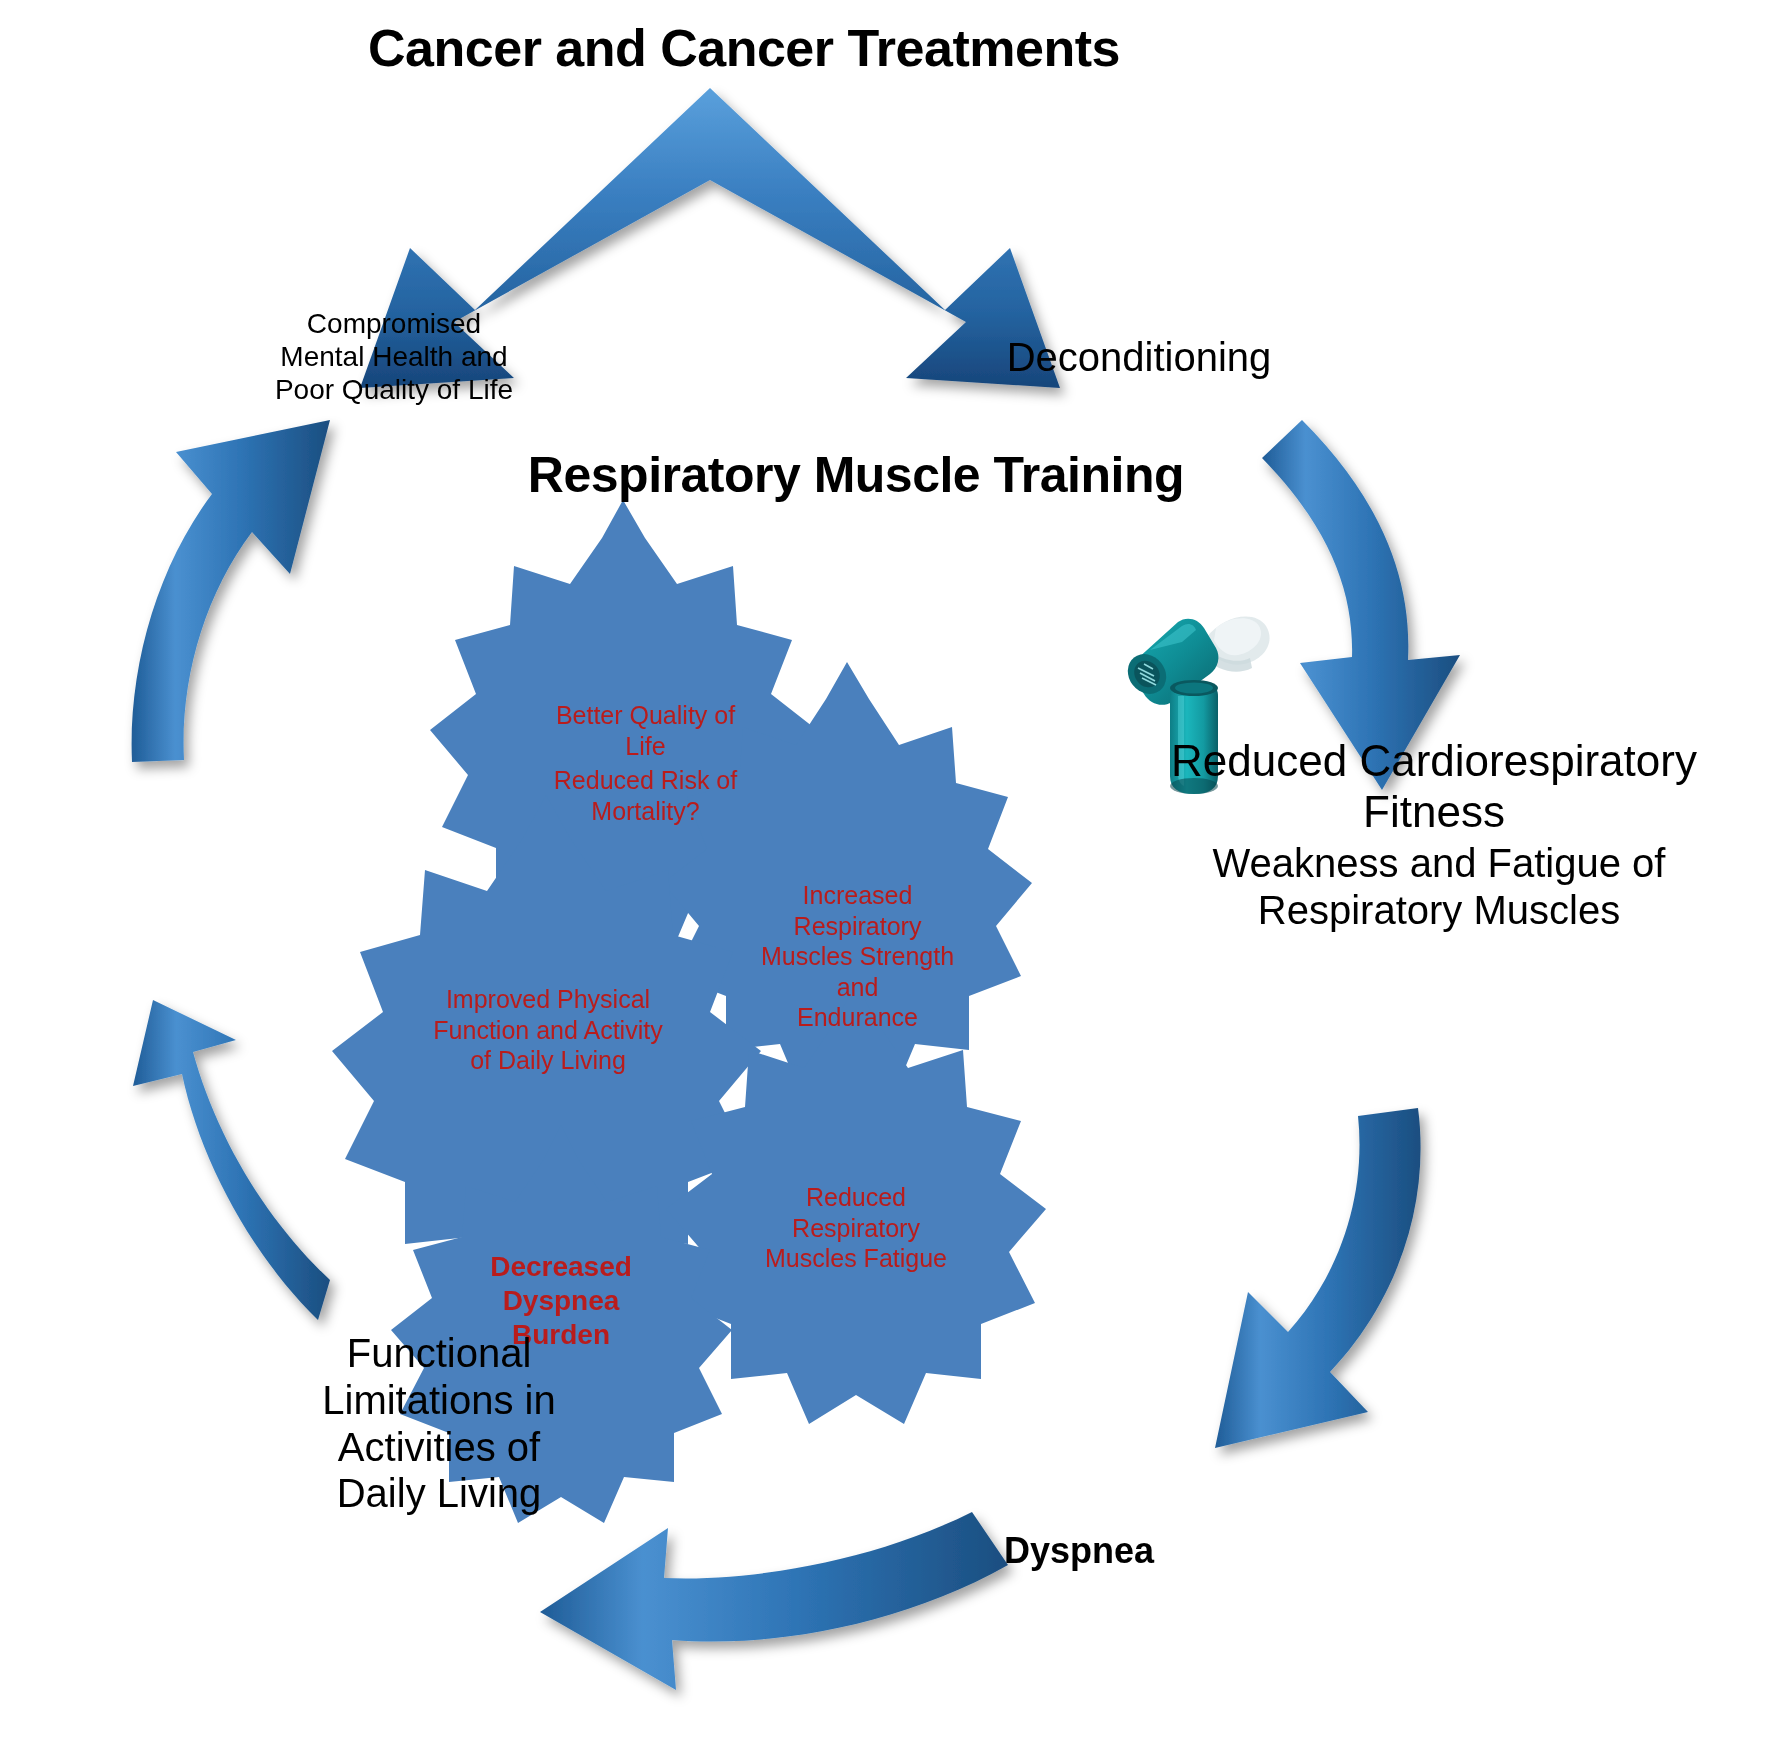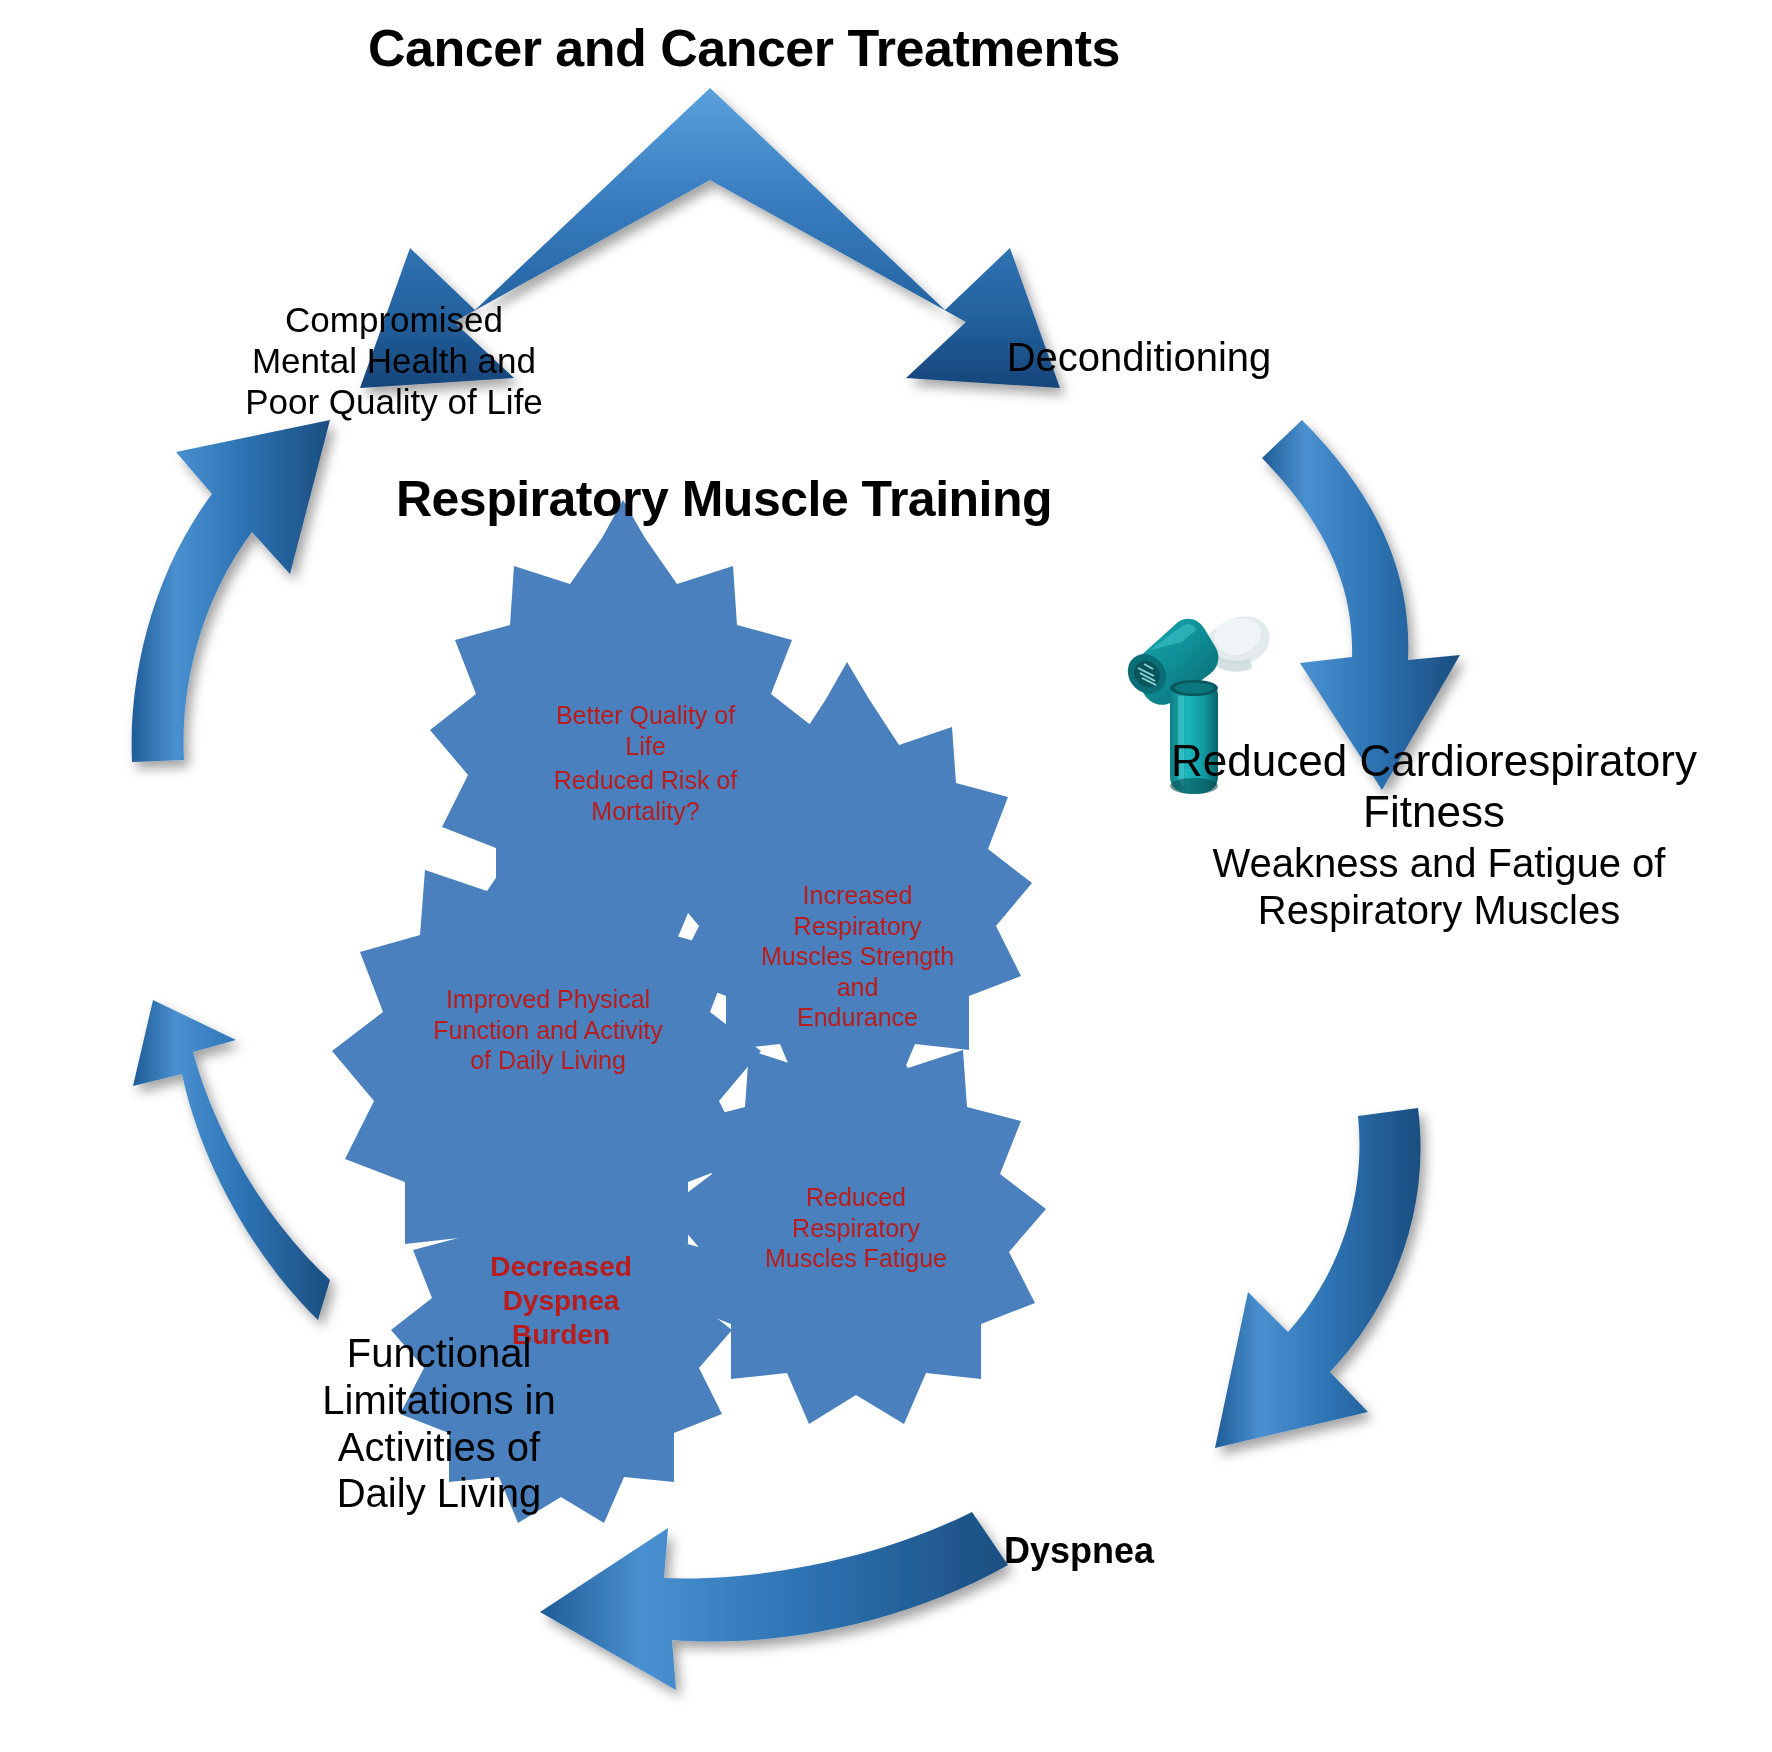--- a/index.html
+++ b/index.html
@@ -23,28 +23,29 @@
     white-space: pre-line;
     margin-left: 24px;
   }
   #title-cancer {
     left: 0; top: 18px; width: 1440px;
     font-size: 52px;
     font-weight: bold;
     letter-spacing: -0.5px;
   }
   #title-rmt {
-    left: 240px; top: 470px; width: 920px;
+    left: 240px; top: 446px; width: 920px;
     font-size: 50px;
     font-weight: bold;
     letter-spacing: -0.5px;
+    text-align: right;
   }
   #lbl-compromised {
-    left: 170px; top: 300px; width: 400px;
-    font-size: 35px;
+    left: 170px; top: 308px; width: 400px;
+    font-size: 28px;
   }
   #lbl-decond {
     left: 900px; top: 334px; width: 430px;
     font-size: 40px;
   }
   #lbl-redcardio {
     left: 1080px; top: 735px; width: 660px;
     font-size: 44px;
   }
   #lbl-weakness {

